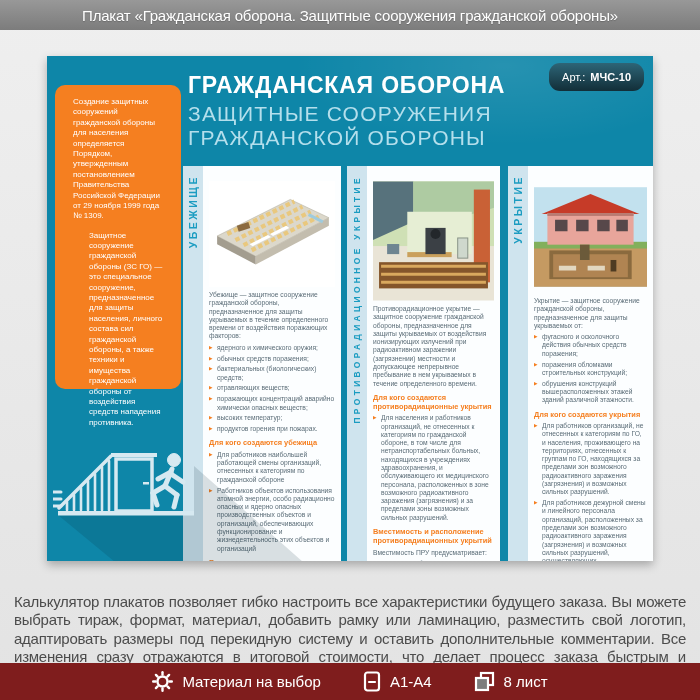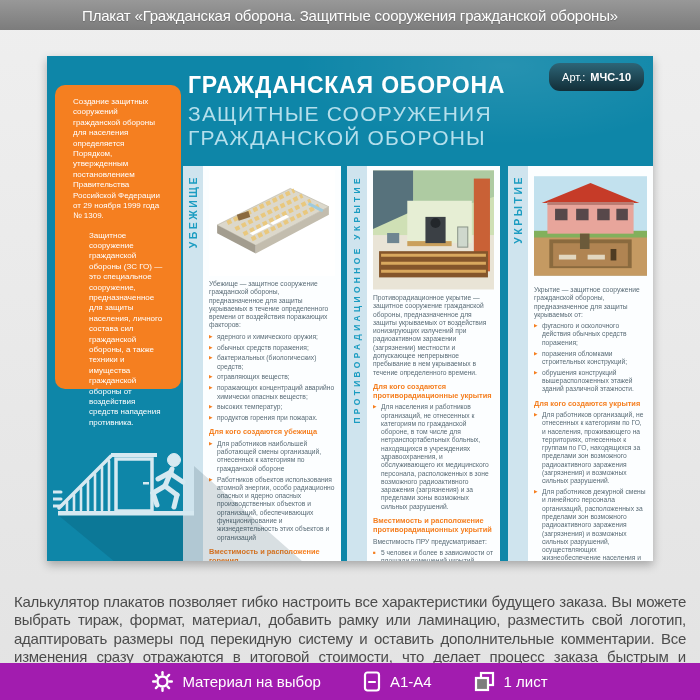--- a/index.html
+++ b/index.html
@@ -56,21 +56,21 @@
     display:flex;flex-direction:column;align-items:center;
     padding-top:9px;box-sizing:border-box;
   }
   .vlabel{
     writing-mode:vertical-rl;transform:rotate(180deg);
     color:#1b9cc1;font-weight:bold;font-size:10.5px;letter-spacing:2.5px;white-space:nowrap;
   }
   .col-2 .vlabel{font-size:8.4px;letter-spacing:3.4px;}
   .card{
     flex:1;background:#fcfeff;overflow:hidden;box-sizing:border-box;
-    padding:4px 6px 0 6px;
+    padding:15px 6px 0 6px;
   }
   .card .illus{display:block;width:100%;margin-bottom:4px;}
   .card p{margin:3px 0;font-size:6.7px;line-height:1.24;color:#5a6c77;}
   .card h4{margin:6px 0 2px;font-size:7.4px;line-height:1.2;color:#f57f20;font-weight:bold;}
   .blist{list-style:none;margin:2px 0;padding:0;}
   .blist li{
     position:relative;padding-left:8px;margin:2.5px 0;
     font-size:6.7px;line-height:1.24;color:#5a6c77;
   }
   .blist li::before{
@@ -81,21 +81,21 @@
   .pictogram{position:absolute;left:6px;top:380px;width:300px;height:126px;}
   
   .description{
     position:absolute;left:14px;top:578px;width:672px;
     font-size:15px;line-height:1.22;color:#4c4c4c;text-align:justify;
     letter-spacing:-0.25px;word-spacing:-0.5px;
   }
   
   .footer{
     position:absolute;left:0;bottom:0;width:700px;height:37px;
-    background:#a21caf;color:#fff;
+    background:#7f1d1d;color:#fff;
     display:flex;align-items:center;justify-content:center;gap:42px;font-size:15px;
   }
   .fitem{display:flex;align-items:center;gap:9px;}
   .fitem svg{display:block;}
 </style>
 </head>
 <body>
 
 <div class="topbar">
   <span>Плакат «Гражданская оборона. Защитные сооружения гражданской обороны»</span>
@@ -300,15 +300,15 @@
       <rect x="2" y="1.5" width="14" height="18" rx="2.5" fill="none" stroke="#ffffff" stroke-width="2.2"></rect>
       <line x1="6" y1="11" x2="12" y2="11" stroke="#ffffff" stroke-width="2.2" stroke-linecap="round"></line>
     </svg>
     <span>А1-А4</span>
   </div>
   <div class="fitem">
     <svg width="21" height="21" viewBox="0 0 21 21">
       <rect x="7" y="2" width="12" height="12" fill="none" stroke="#ffffff" stroke-width="2.2"></rect>
       <rect x="2" y="7" width="12" height="12" fill="#7d7d7d" stroke="#ffffff" stroke-width="2.2"></rect>
     </svg>
-    <span>1 лист</span>
+    <span>8 лист</span>
   </div>
 </div>
 
 </body></html>

